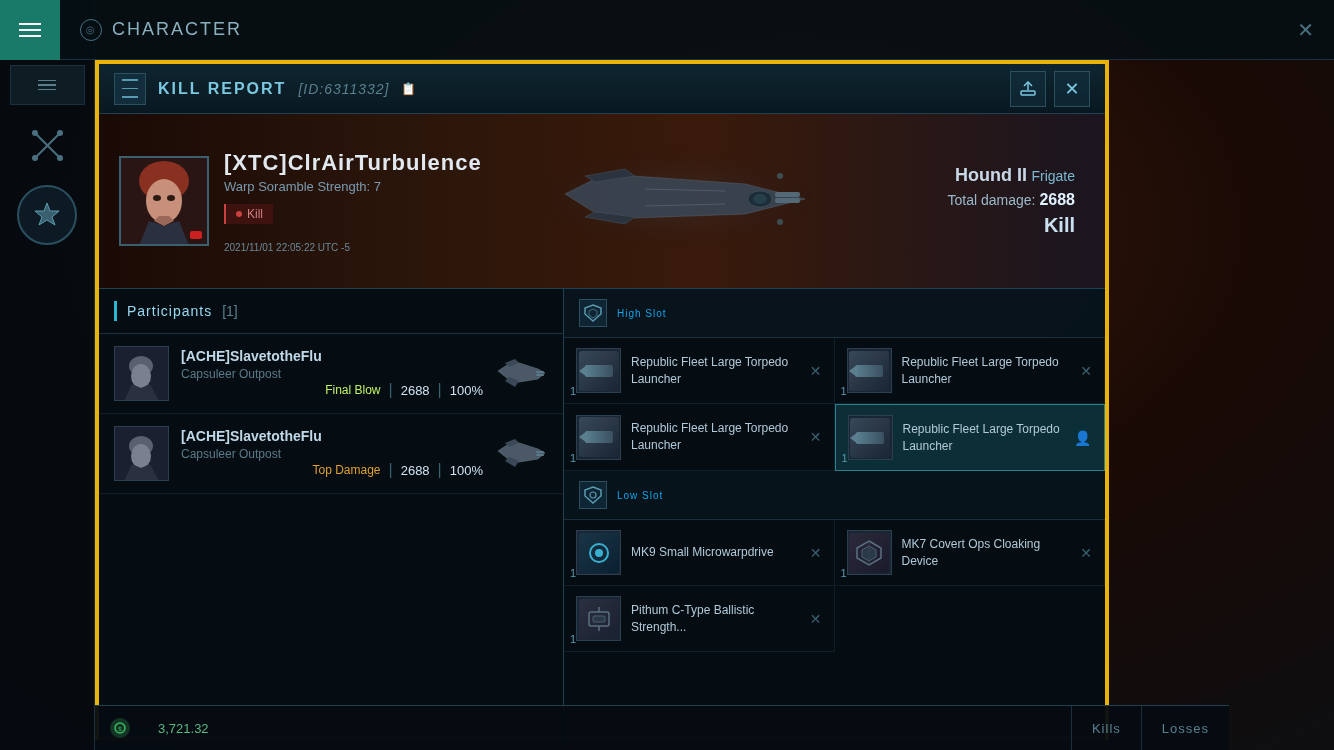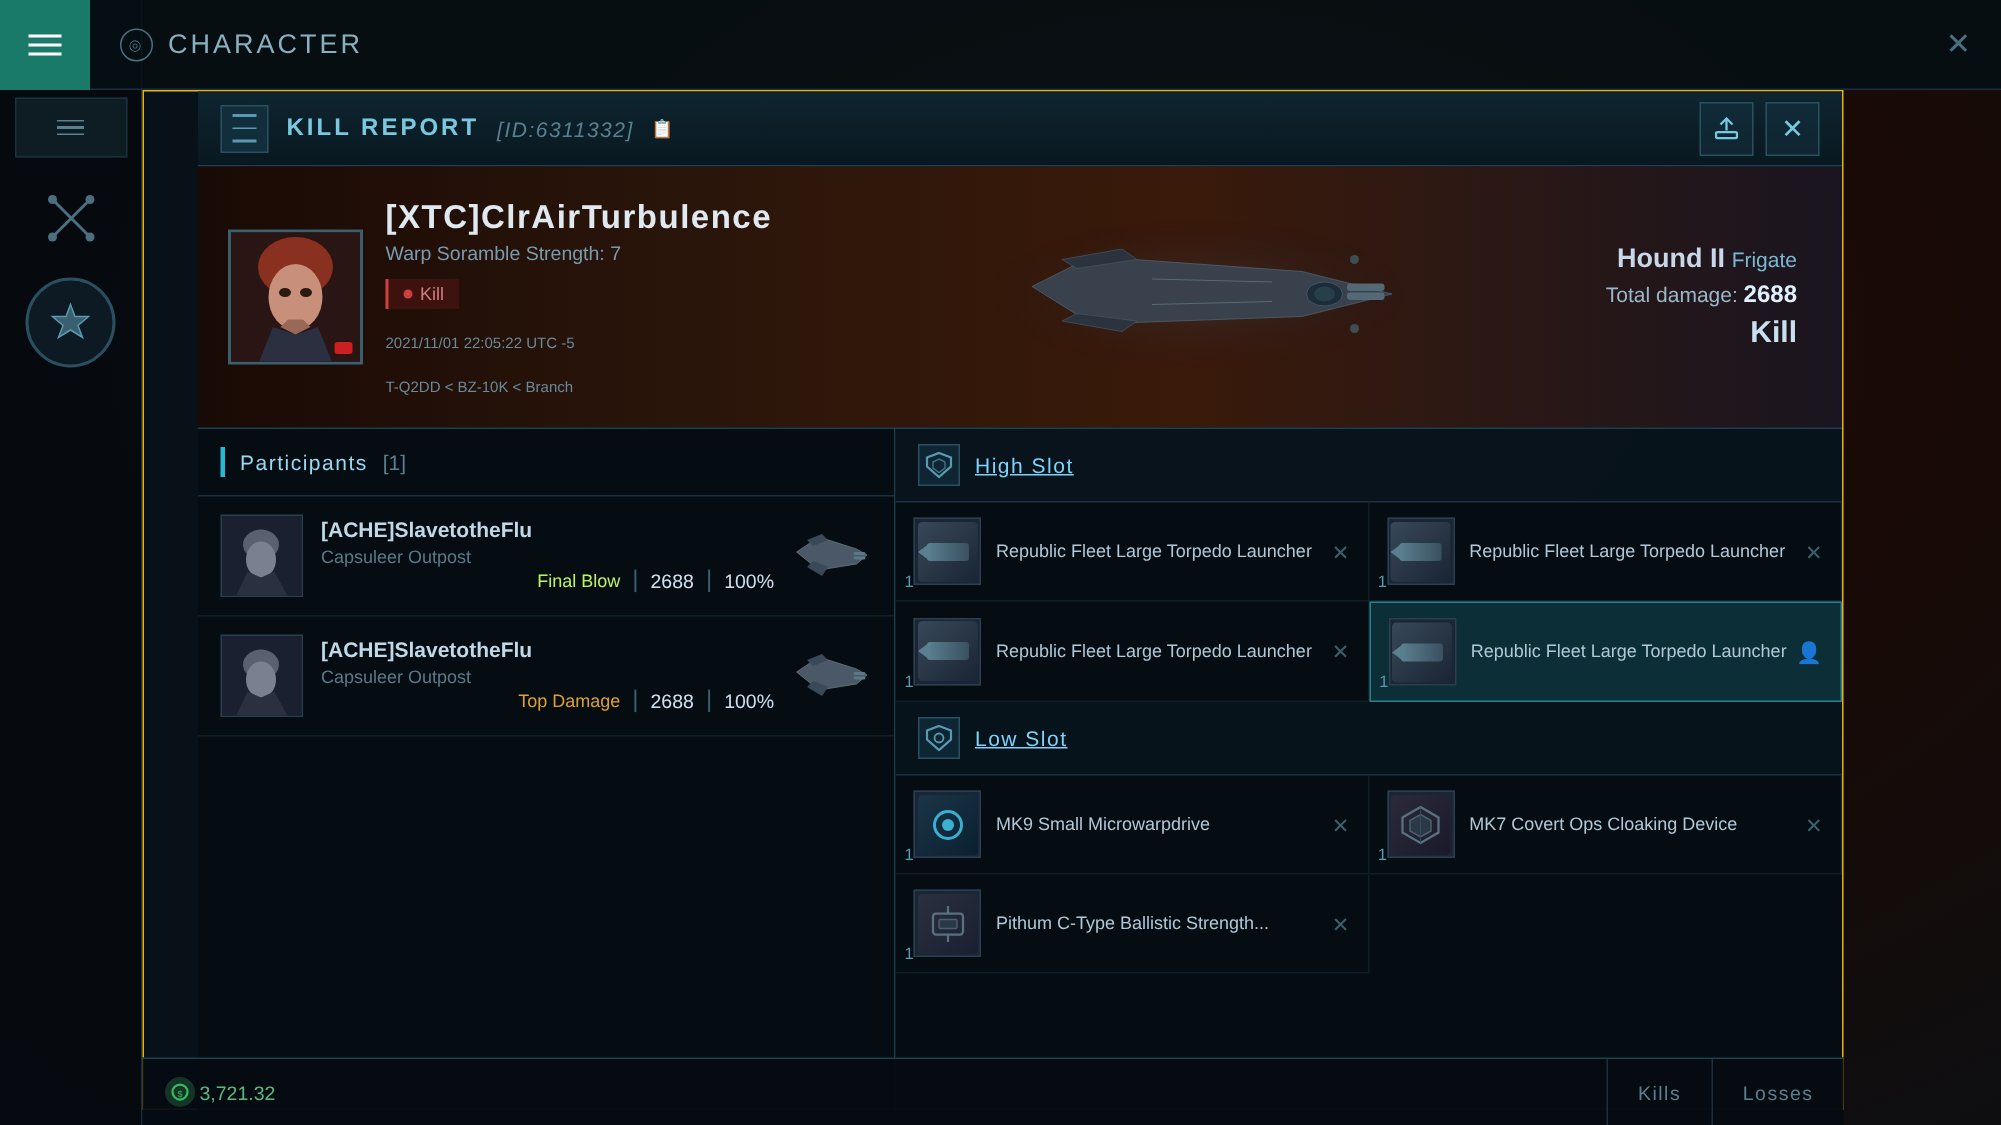--- a/index.html
+++ b/index.html
@@ -110,25 +110,24 @@
       border-radius: 50%;
       display: flex; align-items: center; justify-content: center;
       cursor: pointer;
       margin-top: 10px;
     }
 
     
     .main-window {
       position: absolute;
       top: 60px; left: 95px;
-      width: 1134px; height: 680px;
+      width: 1014px; height: 680px;
       background: rgba(8,18,25,0.95);
-      border: 1px solid #eab308;
+      border: 4px solid #eab308;
       z-index: 10;
-      padding-left: 36px;
     }
 
     
     .window-titlebar {
       height: 50px;
       background: linear-gradient(180deg, #0e2530 0%, #091820 100%);
       border-bottom: 1px solid #1e4050;
       display: flex;
       align-items: center;
       padding: 0 15px;
@@ -398,24 +397,23 @@
       background: rgba(10,25,35,0.5);
     }
     .slot-icon {
       width: 28px; height: 28px;
       background: rgba(20,50,70,0.6);
       border: 1px solid #2a5060;
       display: flex; align-items: center; justify-content: center;
       font-size: 10px; color: #5a9ab0;
     }
     .slot-title {
-      color: #7dd3fc;
-      font-size: 14px;
+      color: #0ea5e9;
+      font-size: 10px;
       letter-spacing: 1px;
-      text-decoration: underline;
     }
 
     .equipment-grid {
       display: grid;
       grid-template-columns: 1fr 1fr;
       gap: 0;
     }
     .equipment-item {
       display: flex; align-items: center;
       padding: 10px 12px;
@@ -468,21 +466,21 @@
     .bottom-bar {
       position: absolute;
       bottom: 0; left: 95px;
       width: 1134px; height: 45px;
       background: rgba(5,12,18,0.95);
       border-top: 1px solid #1e4050;
       display: flex; align-items: center;
       z-index: 20;
     }
     .bottom-left {
-      display: flex; align-items: center; gap: 3px;
+      display: flex; align-items: center; gap: 28px;
       padding: 0 15px;
       flex: 1;
     }
     .bottom-stat-icon {
       width: 20px; height: 20px;
       background: rgba(30,80,50,0.6);
       border-radius: 50%;
       display: flex; align-items: center; justify-content: center;
     }
     .bottom-stat-val {
@@ -690,21 +688,20 @@
     </div>
 
     <div class="header-info">
       <div class="player-name">[XTC]ClrAirTurbulence</div>
       <div class="player-sub">Warp Soramble Strength: 7</div>
       <div class="kill-badge">
         <span class="kill-dot"></span>
         <span>Kill</span>
       </div>
       <div class="kill-meta">2021/11/01 22:05:22 UTC -5</div>
-      <div class="kill-meta">T-Q2DD &lt; BZ-10K &lt; Branch</div>
     </div>
 
     <div class="header-stats">
       <div>
         <span class="ship-type-line">Hound II</span>
         <span class="ship-class">Frigate</span>
       </div>
       <div class="damage-line">
         <span>Total damage:</span>
         <span class="damage-val">2688</span>

